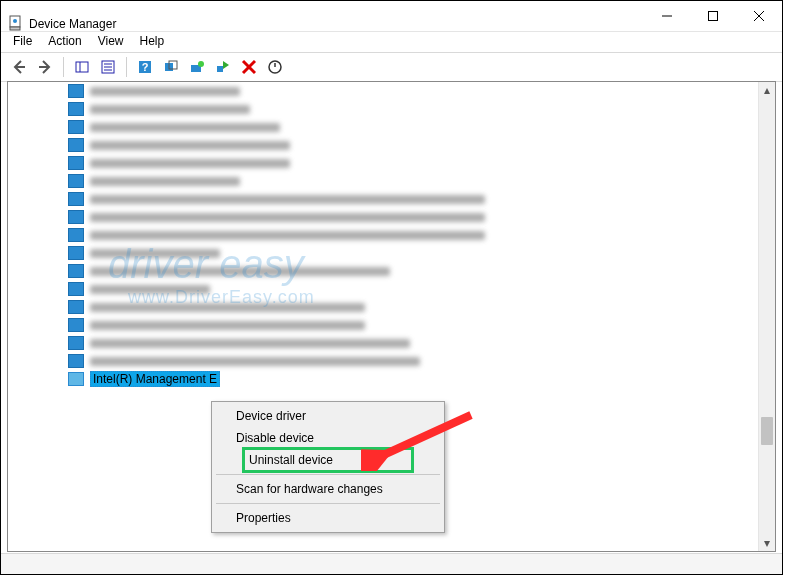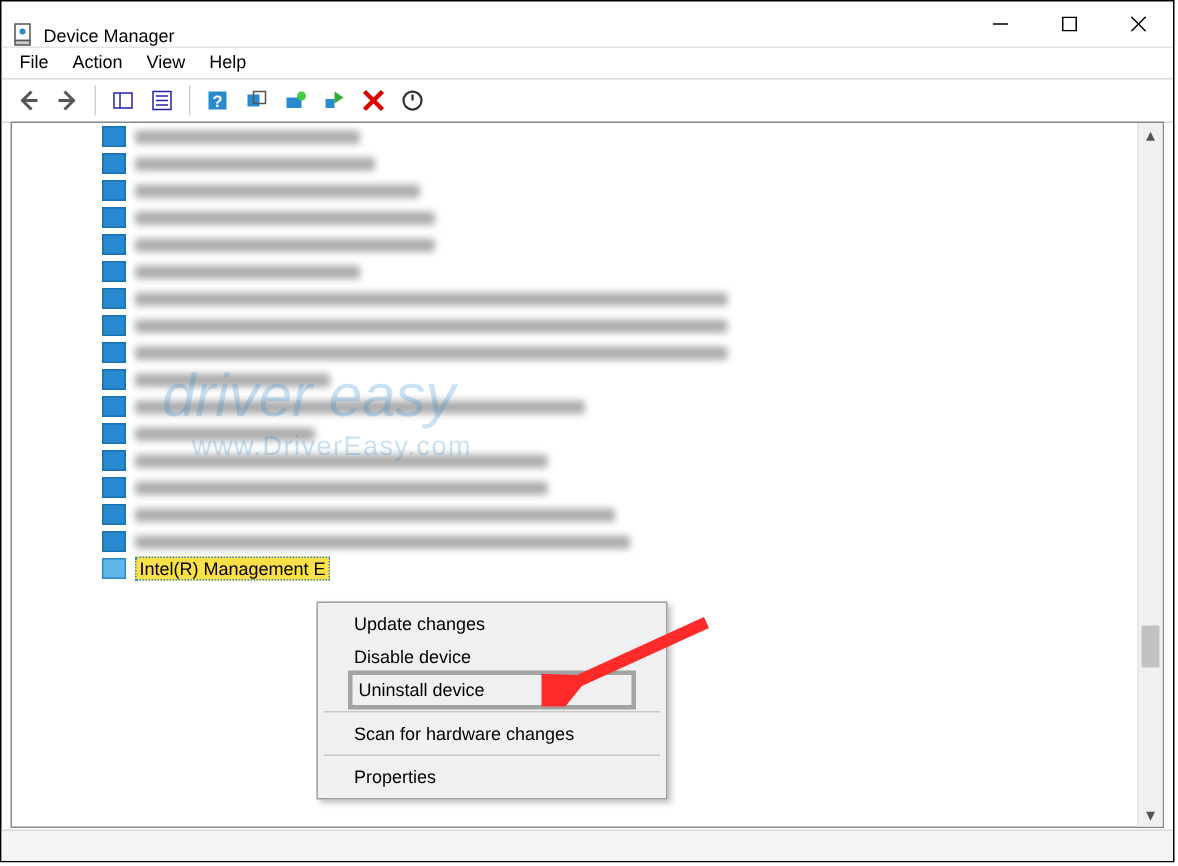--- a/index.html
+++ b/index.html
@@ -23,26 +23,26 @@
   .vscroll .up{top:0}
   .vscroll .down{bottom:0}
   .vscroll .thumb{position:absolute;left:2px;right:2px;top:335px;height:28px;background:#c2c2c2;border-radius:1px}
   .row{height:18px;display:flex;align-items:center;padding-left:60px;gap:6px}
   .row .ricon{width:14px;height:12px;background:#2a8ad0;border:1px solid #1a6fb0}
   .row .blurlbl{height:9px;border-radius:2px;background:#8a8a8a;filter:blur(2.5px);opacity:.7}
   .watermark{position:absolute;left:100px;top:160px;font-size:40px;font-weight:500;color:#2a8ad0;opacity:.25;filter:blur(0.5px);pointer-events:none;font-style:italic}
   .watermark2{position:absolute;left:120px;top:205px;font-size:18px;color:#2a8ad0;opacity:.25;pointer-events:none;letter-spacing:1px}
   .selrow{height:18px;display:flex;align-items:center;padding-left:60px;gap:6px}
   .selrow .ricon2{width:14px;height:12px;background:#5fb7e6;border:1px solid #2a8ad0}
-  .selrow .sellabel{background:#fde047;border:1px dotted #2a8ad0;padding:0 2px;font-size:12px}
+  .selrow .sellabel{background:#0ea5e9;border:1px dotted #2a8ad0;padding:0 2px;font-size:12px}
   .ctxmenu{position:absolute;left:210px;top:400px;width:228px;background:#f0f0f0;border:1px solid #a0a0a0;box-shadow:2px 2px 4px rgba(0,0,0,.25);padding:3px 2px;z-index:5}
   .ctxmenu .ci{padding:4px 22px;font-size:12px}
   .ctxmenu .ci.bold{font-weight:400}
   .ctxmenu .csep{height:1px;background:#c8c8c8;margin:3px 2px}
-  .ctxmenu .highlight{border:3px solid #a3a3a3;margin:-2px 18px;padding:3px 4px}
+  .ctxmenu .highlight{border:3px solid #22c55e;margin:-2px 28px;padding:3px 4px}
   .arrow-anno{position:absolute;left:360px;top:400px;z-index:6;pointer-events:none}
   .statusbar{position:absolute;left:0;right:0;bottom:0;height:20px;border-top:1px solid #d9d9d9;background:#f5f5f5}
 </style>
 </head>
 <body>
 <div class="frame">
 
   <div class="titlebar">
     <span class="ticon">
       <svg viewBox="0 0 16 16">
@@ -221,21 +221,21 @@
     </div>
 
     <div class="vscroll">
       <div class="arrow up">▴</div>
       <div class="thumb"></div>
       <div class="arrow down">▾</div>
     </div>
   </div>
 
   <div class="ctxmenu">
-    <div class="ci">Update changes</div>
+    <div class="ci">Device driver</div>
     <div class="ci">Disable device</div>
     <div class="highlight">
       <span>Uninstall device</span>
     </div>
     <div class="csep"></div>
     <div class="ci">Scan for hardware changes</div>
     <div class="csep"></div>
     <div class="ci bold">Properties</div>
   </div>
 

